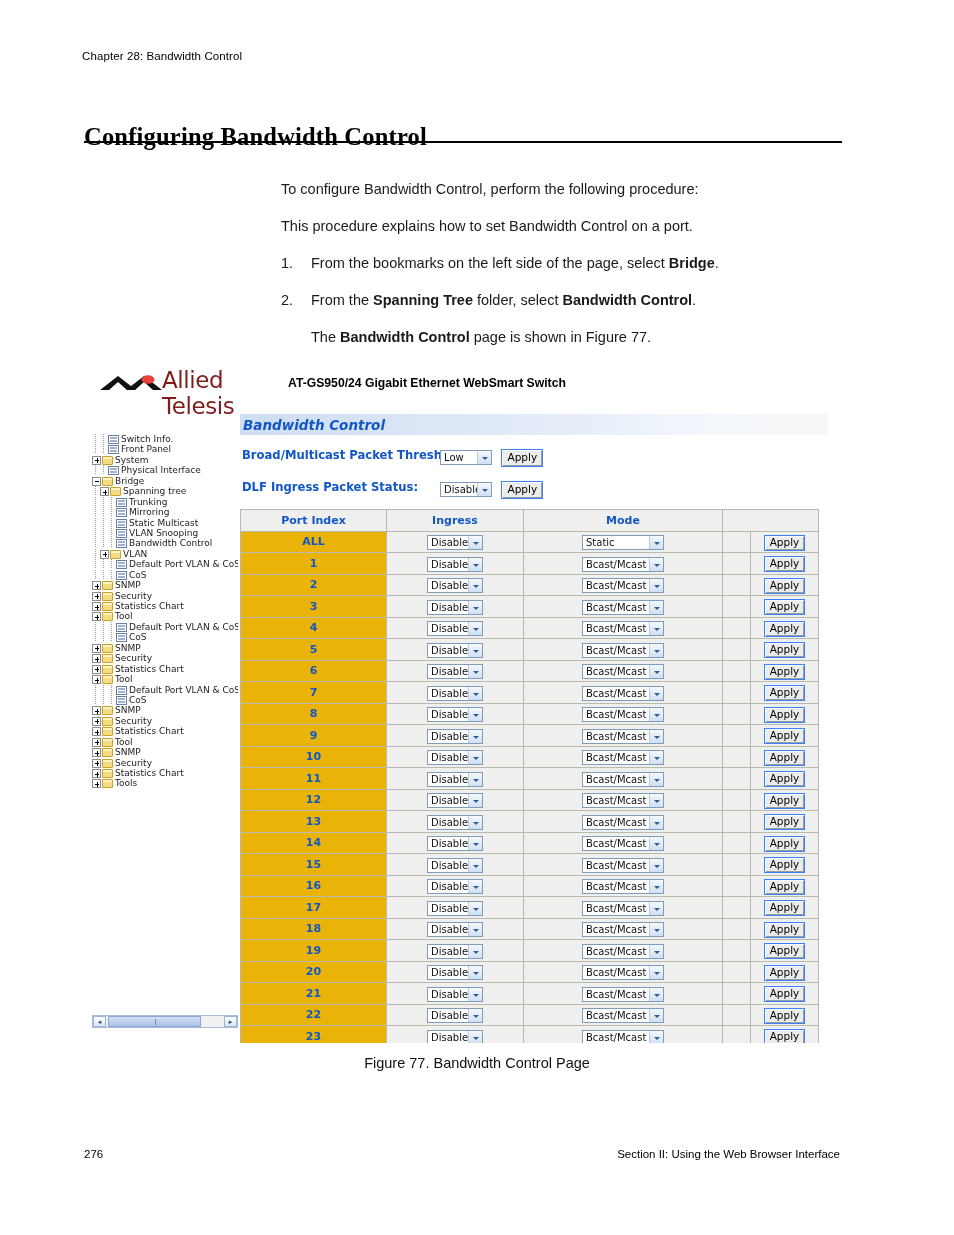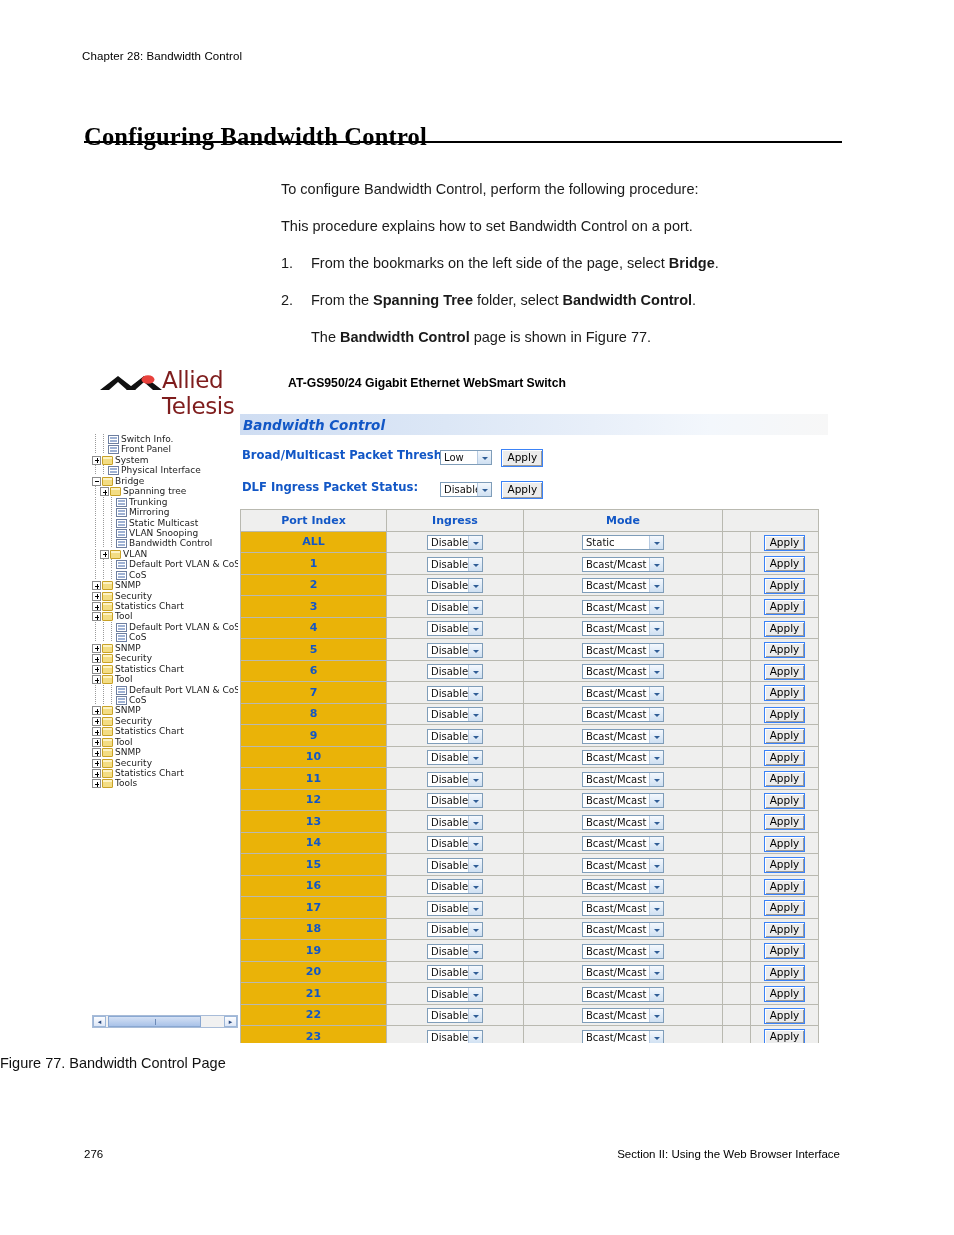--- a/index.html
+++ b/index.html
@@ -35,21 +35,21 @@
     font-size:14.5px; line-height:19px; margin-bottom:18px; color:#1a1a1a;
   }
   .numlist li .num{ position:absolute; left:0; top:0; }
   .sub-para{
     padding-left:30px; font-size:14.5px; line-height:19px; color:#1a1a1a;
   }
   b{ font-weight:bold; }
 
   .figure-caption{
     position:absolute; left:0; top:1055px; width:954px;
-    text-align:left; font-size:14.5px; color:#111;
+    text-align:center; font-size:14.5px; color:#111;
   }
   .folio{
     position:absolute; left:84px; top:1148px; font-size:11.5px;
   }
   .folio-right{
     position:absolute; right:114px; top:1148px; font-size:11.5px;
   }
 
   
   .shot{

